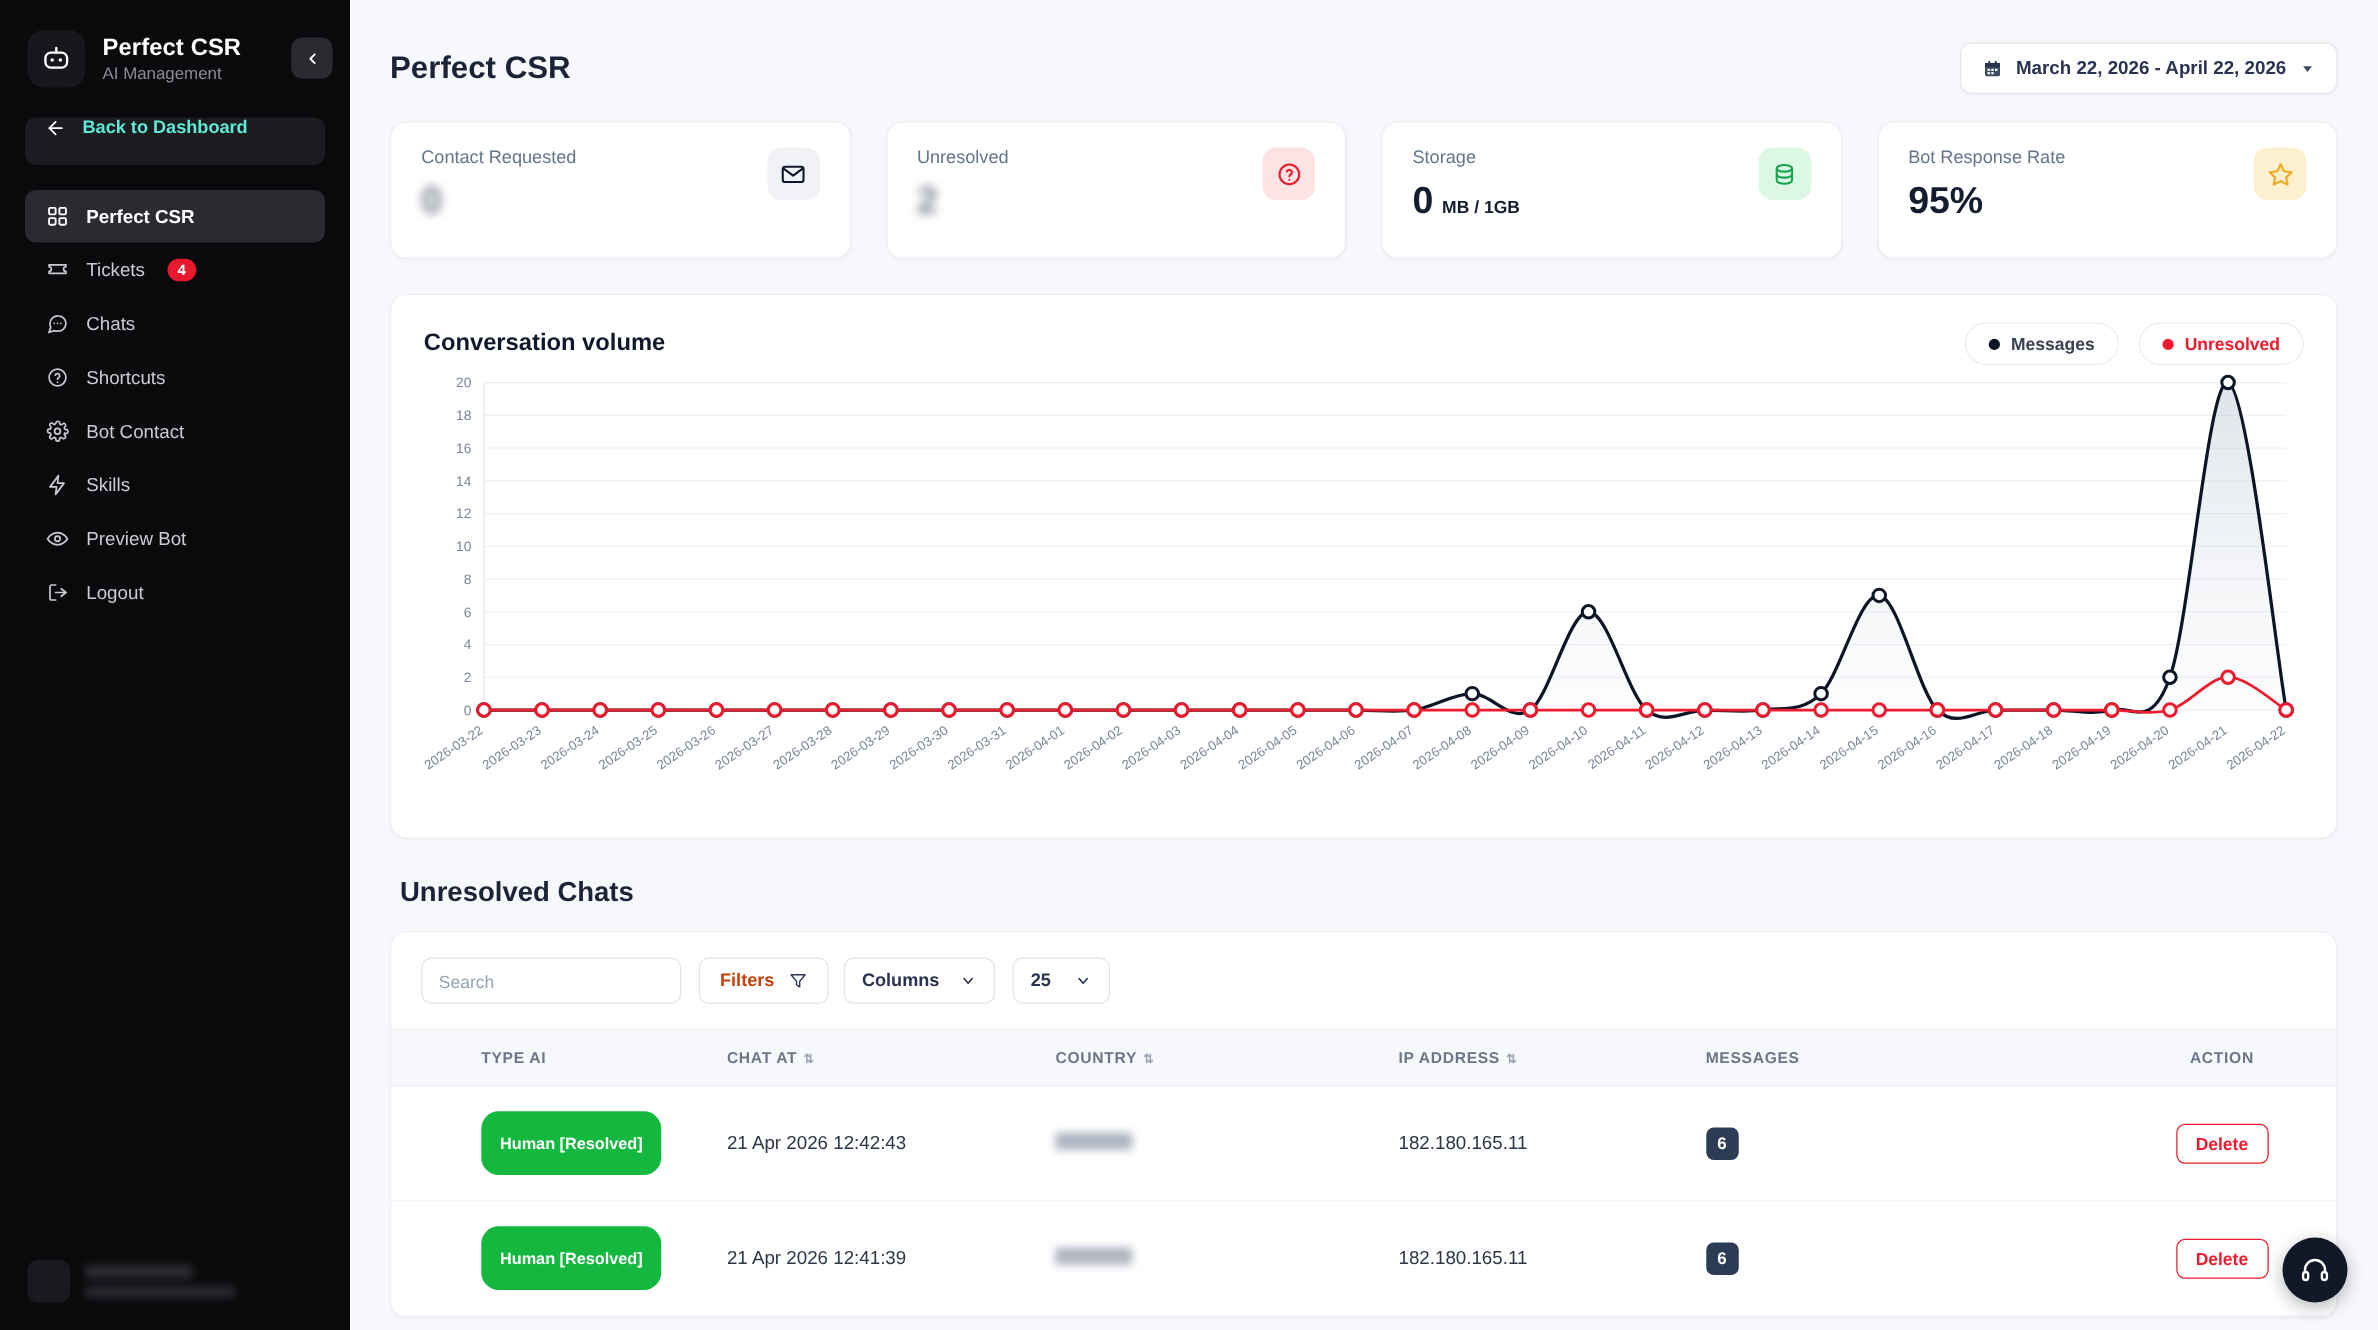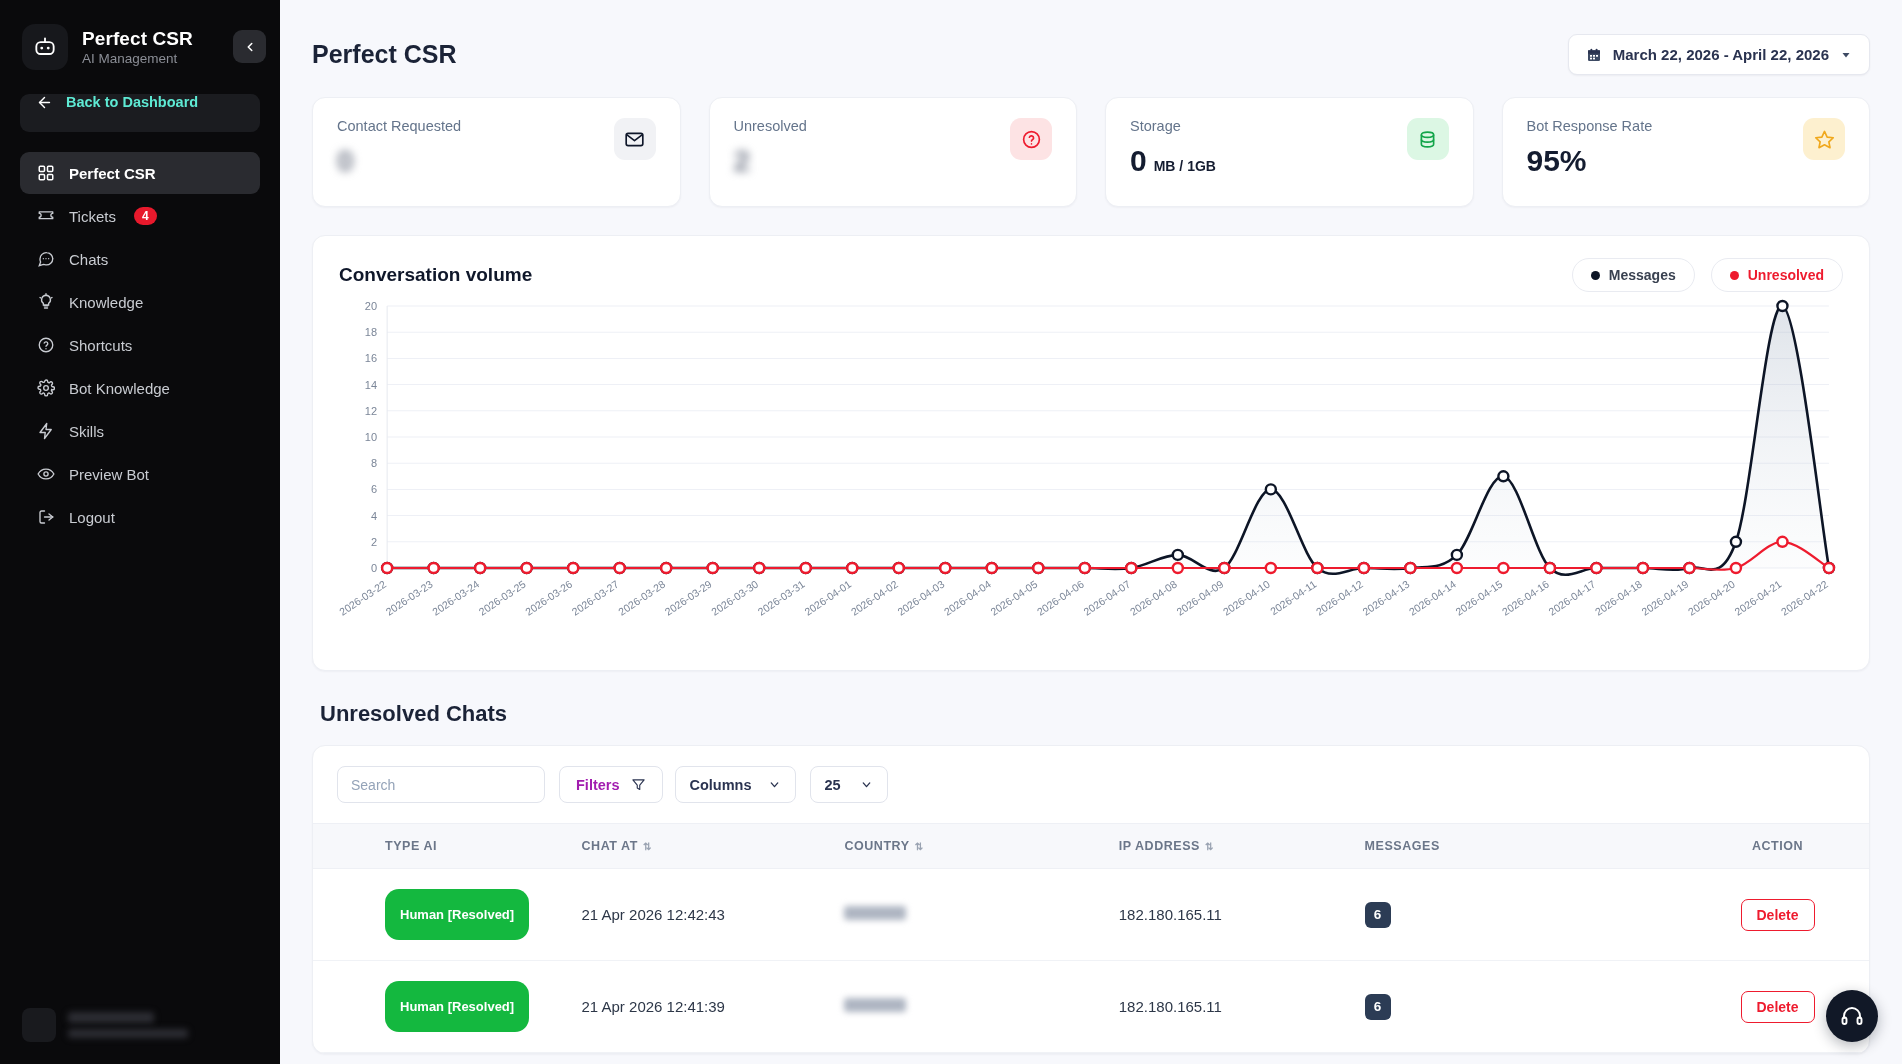--- a/index.html
+++ b/index.html
@@ -171,21 +171,21 @@
     border: 1px solid #e1e4ec; border-radius: 8px;
     padding: 0 13px; font-size: 14px; color: #334155;
     font-family: "Liberation Sans", sans-serif;
     outline: none; background: #fff;
   }
   .search-input::placeholder { color: #94a3b8; }
   .btn-outline {
     height: 37px; display: flex; align-items: center; gap: 11px;
     border: 1px solid #e1e4ec; border-radius: 8px;
     padding: 0 16px; background: #fff;
-    font-size: 14.5px; font-weight: 600; color: #a21caf;
+    font-size: 14.5px; font-weight: 600; color: #c2410c;
     cursor: pointer; font-family: "Liberation Sans", sans-serif;
   }
   .tb-right { display: flex; gap: 14px; align-items: center; }
   .select-box {
     height: 37px; display: flex; align-items: center; justify-content: space-between; gap: 16px;
     border: 1px solid #e1e4ec; border-radius: 8px;
     padding: 0 14px; background: #fff;
     font-size: 14.5px; font-weight: 600; color: #2a3350;
     cursor: pointer; min-width: 78px;
   }
@@ -303,51 +303,40 @@
         <svg width="18" height="18" viewBox="0 0 24 24" fill="none" stroke="currentColor" stroke-width="1.8">
             <path d="M21 11.5a8.4 8.4 0 0 1-9 8.4 9 9 0 0 1-3.4-.6L3 21l1.8-5a8.3 8.3 0 0 1-.8-4 8.4 8.4 0 0 1 9-8.4 8.4 8.4 0 0 1 8 8z"></path>
             <circle cx="8.5" cy="11.5" r=".9" fill="currentColor" stroke="none"></circle>
             <circle cx="12" cy="11.5" r=".9" fill="currentColor" stroke="none"></circle>
             <circle cx="15.5" cy="11.5" r=".9" fill="currentColor" stroke="none"></circle>
           </svg>
       </span>
       <span>Chats</span>
     </div>
 
-    <div class="nav-item">
-      <span class="nav-icon">
-        <svg width="18" height="18" viewBox="0 0 24 24" fill="none" stroke="currentColor" stroke-width="1.8" stroke-linecap="round">
-            <path d="M9.5 17h5"></path>
-            <path d="M10 20h4"></path>
-            <path d="M12 3a6 6 0 0 0-3.5 10.8V16h7v-2.2A6 6 0 0 0 12 3z"></path>
-            <path d="M12 1v1M4 6l.8.5M20 6l-.8.5"></path>
-          </svg>
-      </span>
-      <span>Knowledge</span>
-    </div>
 
     <div class="nav-item">
       <span class="nav-icon">
         <svg width="18" height="18" viewBox="0 0 24 24" fill="none" stroke="currentColor" stroke-width="1.8" stroke-linecap="round">
             <circle cx="12" cy="12" r="9"></circle>
             <path d="M9.6 9.4a2.5 2.5 0 0 1 4.8.9c0 1.7-2.4 2-2.4 3.5"></path>
             <circle cx="12" cy="17" r=".9" fill="currentColor" stroke="none"></circle>
           </svg>
       </span>
       <span>Shortcuts</span>
     </div>
 
     <div class="nav-item">
       <span class="nav-icon">
         <svg width="18" height="18" viewBox="0 0 24 24" fill="none" stroke="currentColor" stroke-width="1.8">
             <circle cx="12" cy="12" r="3.1"></circle>
             <path d="M19.4 14.5a1.6 1.6 0 0 0 .3 1.8l.1.1a2 2 0 1 1-2.8 2.8l-.1-.1a1.6 1.6 0 0 0-2.7 1.1v.3a2 2 0 1 1-4 0v-.2a1.6 1.6 0 0 0-2.8-1.1l-.1.1a2 2 0 1 1-2.8-2.8l.1-.1a1.6 1.6 0 0 0-1.1-2.7H3.3a2 2 0 1 1 0-4h.2a1.6 1.6 0 0 0 1.1-2.8l-.1-.1a2 2 0 1 1 2.8-2.8l.1.1a1.6 1.6 0 0 0 1.8.3h.1a1.6 1.6 0 0 0 1-1.5V3.3a2 2 0 1 1 4 0v.2a1.6 1.6 0 0 0 2.7 1.1l.1-.1a2 2 0 1 1 2.8 2.8l-.1.1a1.6 1.6 0 0 0-.3 1.8v.1a1.6 1.6 0 0 0 1.5 1h.3a2 2 0 1 1 0 4h-.2a1.6 1.6 0 0 0-1.4 1z"></path>
           </svg>
       </span>
-      <span>Bot Knowledge</span>
+      <span>Bot Contact</span>
     </div>
 
     <div class="nav-item">
       <span class="nav-icon">
         <svg width="18" height="18" viewBox="0 0 24 24" fill="none" stroke="currentColor" stroke-width="1.8" stroke-linejoin="round">
             <polygon points="13 2 4 14 11 14 10 22 19 10 12 10 13 2"></polygon>
           </svg>
       </span>
       <span>Skills</span>
     </div>

